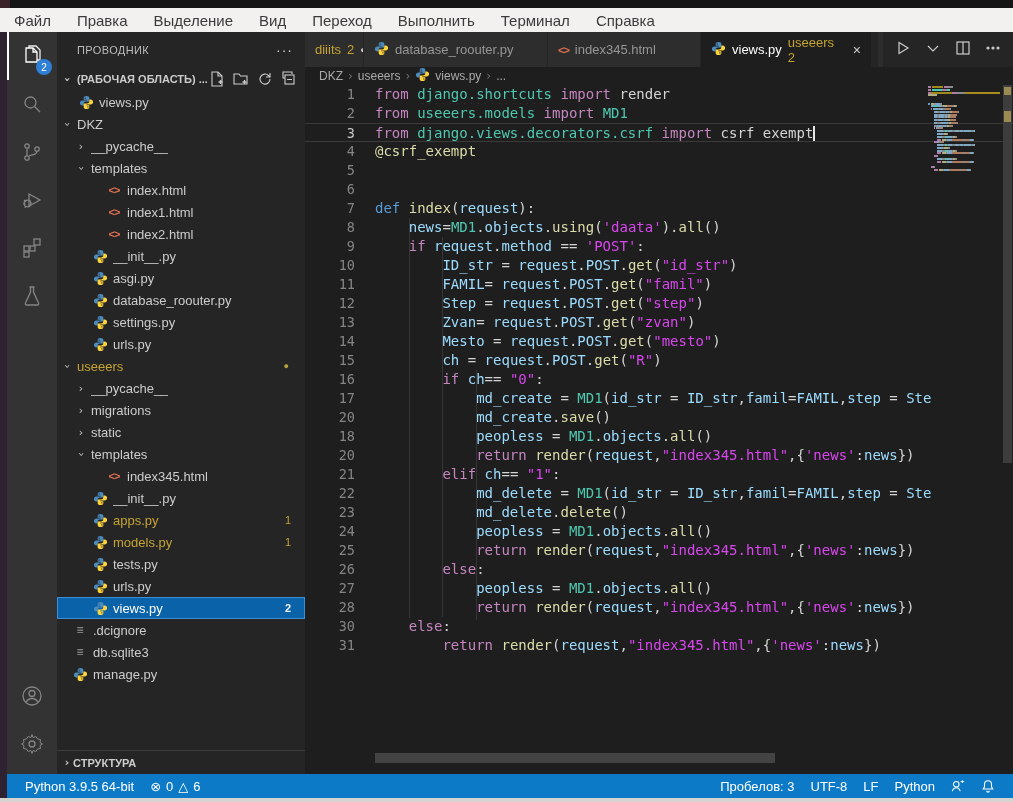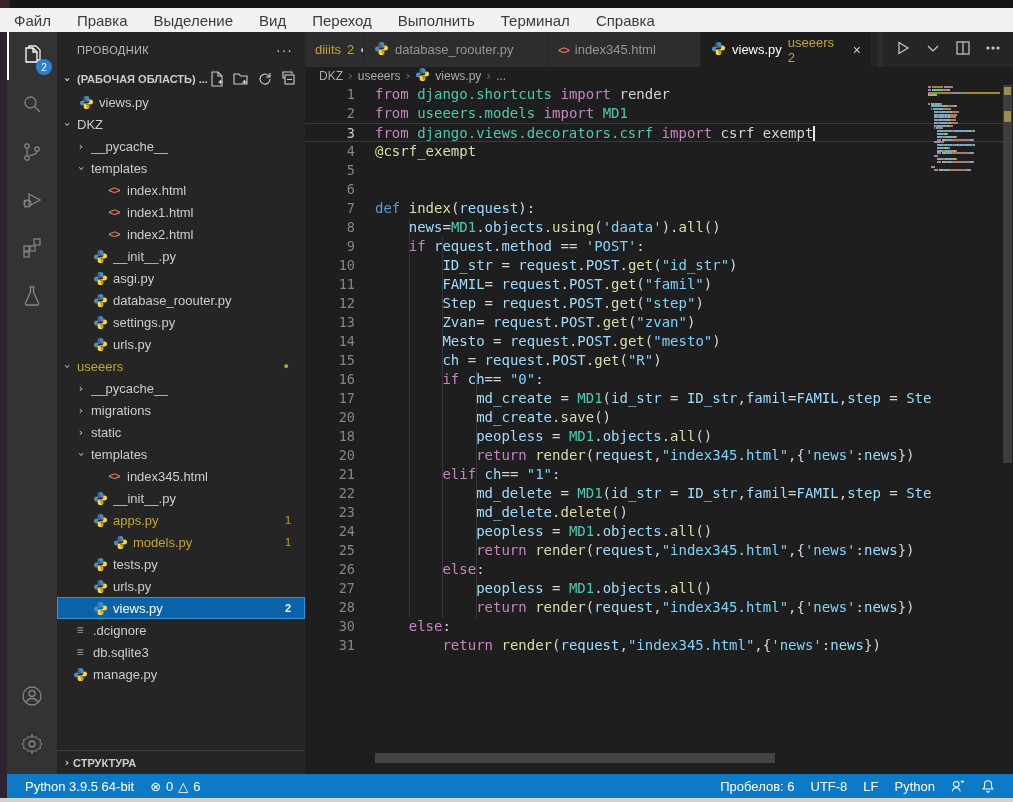--- a/index.html
+++ b/index.html
@@ -75,21 +75,21 @@
 
   
   .codearea { position:absolute; left:0; top:53px; right:0; bottom:0; overflow:hidden;
               font-family:"DejaVu Sans Mono", monospace; font-size:14px; }
   .codeline { height:19px; line-height:19px; display:flex; white-space:pre; position:relative; }
   .codeline .gutter { width:50px; flex:none; text-align:right; color:#858585; font-size:13.5px; }
   .codeline .ltext { margin-left:20px; flex:1; overflow:hidden; }
   .codeline.cur { border-top:1px solid #3a3a3a; border-bottom:1px solid #3a3a3a; }
   .codeline.cur .gutter { color:#c6c6c6; }
   .tk-k { color:#C586C0; } .tk-d { color:#569CD6; } .tk-f { color:#DCDCAA; }
-  .tk-t { color:#4EC9B0; } .tk-v { color:#9CDCFE; } .tk-s { color:#7dd3fc; } .tk-p { color:#D4D4D4; }
+  .tk-t { color:#4EC9B0; } .tk-v { color:#9CDCFE; } .tk-s { color:#d946ef; } .tk-p { color:#D4D4D4; }
   .wavy { text-decoration:underline wavy #a8881c; text-decoration-thickness:1px; text-underline-offset:4px; }
   .cursor { display:inline-block; width:1.5px; height:17px; background:#e8e8e8; vertical-align:middle; }
   .indent-guide { position:absolute; width:1px; background:#363636; }
 
   
   .minimap { position:absolute; right:13px; top:1px; width:72px; }
   .mm-line { height:2px; margin-bottom:0.78px; display:flex; position:relative; }
   .mm-line span { height:2px; display:inline-block; }
   .mm-line.mm-warn { background:#a88a1e; }
   .vscroll { position:absolute; right:0; top:0; width:11px; height:100%; }
@@ -361,21 +361,21 @@
             <span class="ficon">
               <svg width="15" height="15" viewBox="0 0 16 16">
                 <path fill="#4b8bbe" d="M8 1C6 1 5 1.8 5 3v2h3.2v.8H3.6C2 5.8 1 6.9 1 8.5S2 11.2 3.6 11.2H5V9.4C5 7.9 6.1 7 7.6 7H11V3c0-1.2-1-2-3-2zM6.5 2.6a.7.7 0 1 1 0 1.4.7.7 0 0 1 0-1.4z"></path>
                 <path fill="#ffd43b" d="M8 15c2 0 3-.8 3-2v-2H7.8v-.8h4.6c1.6 0 2.6-1.1 2.6-2.7S14 4.8 12.4 4.8H11v1.8C11 8.1 9.9 9 8.4 9H5v4c0 1.2 1 2 3 2zm1.5-1.6a.7.7 0 1 1 0-1.4.7.7 0 0 1 0 1.4z"></path>
               </svg>
             </span>
             <span class="lbl warntext">apps.py</span>
             <span class="grow"></span>
             <span class="badge">1</span>
           </div>
-          <div class="tree-row" style="padding-left: 34px; margin-left: 20px;">
+          <div class="tree-row" style="padding-left: 34px;">
             <span class="ficon">
               <svg width="15" height="15" viewBox="0 0 16 16">
                 <path fill="#4b8bbe" d="M8 1C6 1 5 1.8 5 3v2h3.2v.8H3.6C2 5.8 1 6.9 1 8.5S2 11.2 3.6 11.2H5V9.4C5 7.9 6.1 7 7.6 7H11V3c0-1.2-1-2-3-2zM6.5 2.6a.7.7 0 1 1 0 1.4.7.7 0 0 1 0-1.4z"></path>
                 <path fill="#ffd43b" d="M8 15c2 0 3-.8 3-2v-2H7.8v-.8h4.6c1.6 0 2.6-1.1 2.6-2.7S14 4.8 12.4 4.8H11v1.8C11 8.1 9.9 9 8.4 9H5v4c0 1.2 1 2 3 2zm1.5-1.6a.7.7 0 1 1 0-1.4.7.7 0 0 1 0 1.4z"></path>
               </svg>
             </span>
             <span class="lbl warntext">models.py</span>
             <span class="grow"></span>
             <span class="badge">1</span>
           </div>
@@ -873,21 +873,21 @@
         <span>Python 3.9.5 64-bit</span>
       </div>
     <div class="item">
       <span class="sb-sym">⊗</span>
       <span>0</span>
       <span class="sb-sym">△</span>
       <span>6</span>
     </div>
     <div class="spacer"></div>
     <div class="item">
-        <span>Пробелов: 6</span>
+        <span>Пробелов: 3</span>
       </div>
     <div class="item">
         <span>UTF-8</span>
       </div>
     <div class="item">
         <span>LF</span>
       </div>
     <div class="item">
         <span>Python</span>
       </div>

